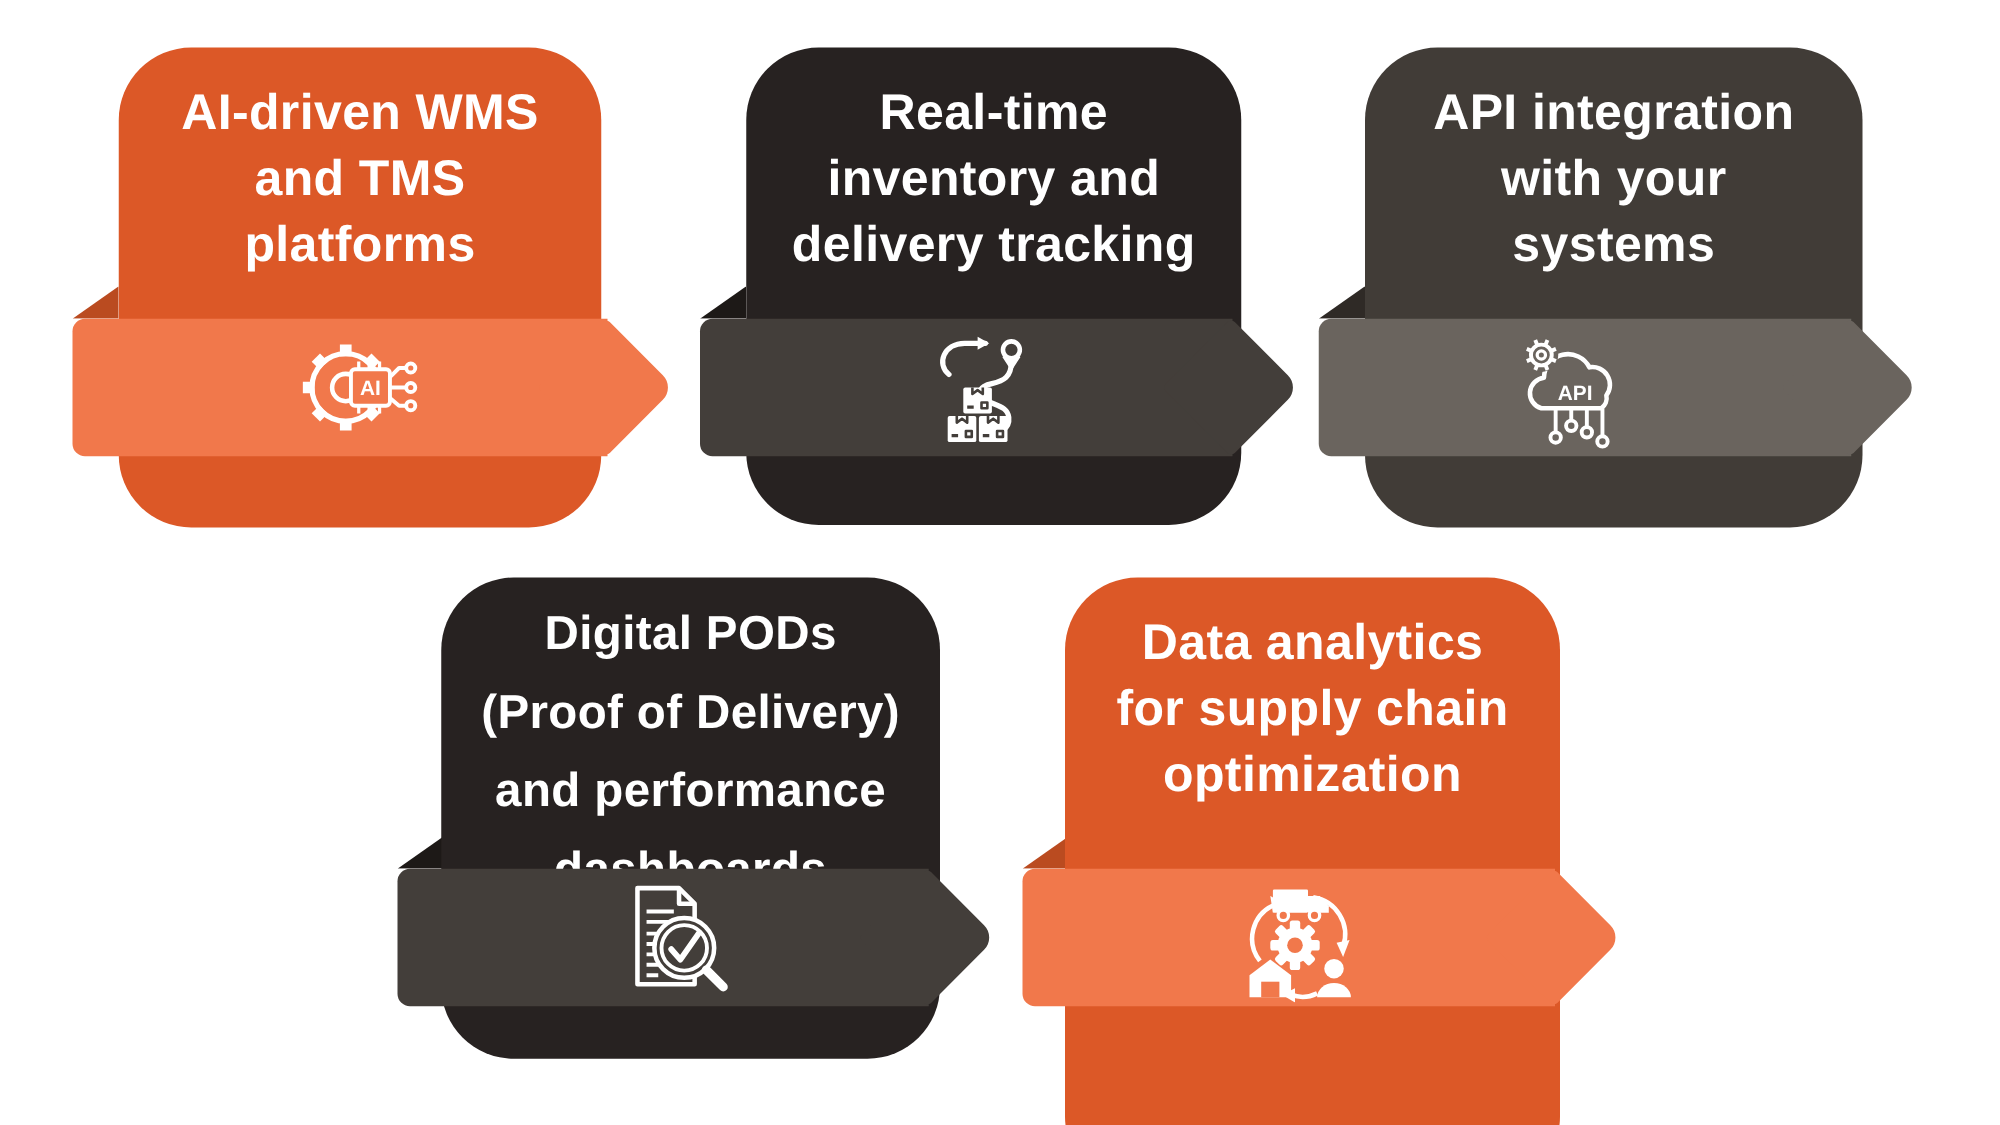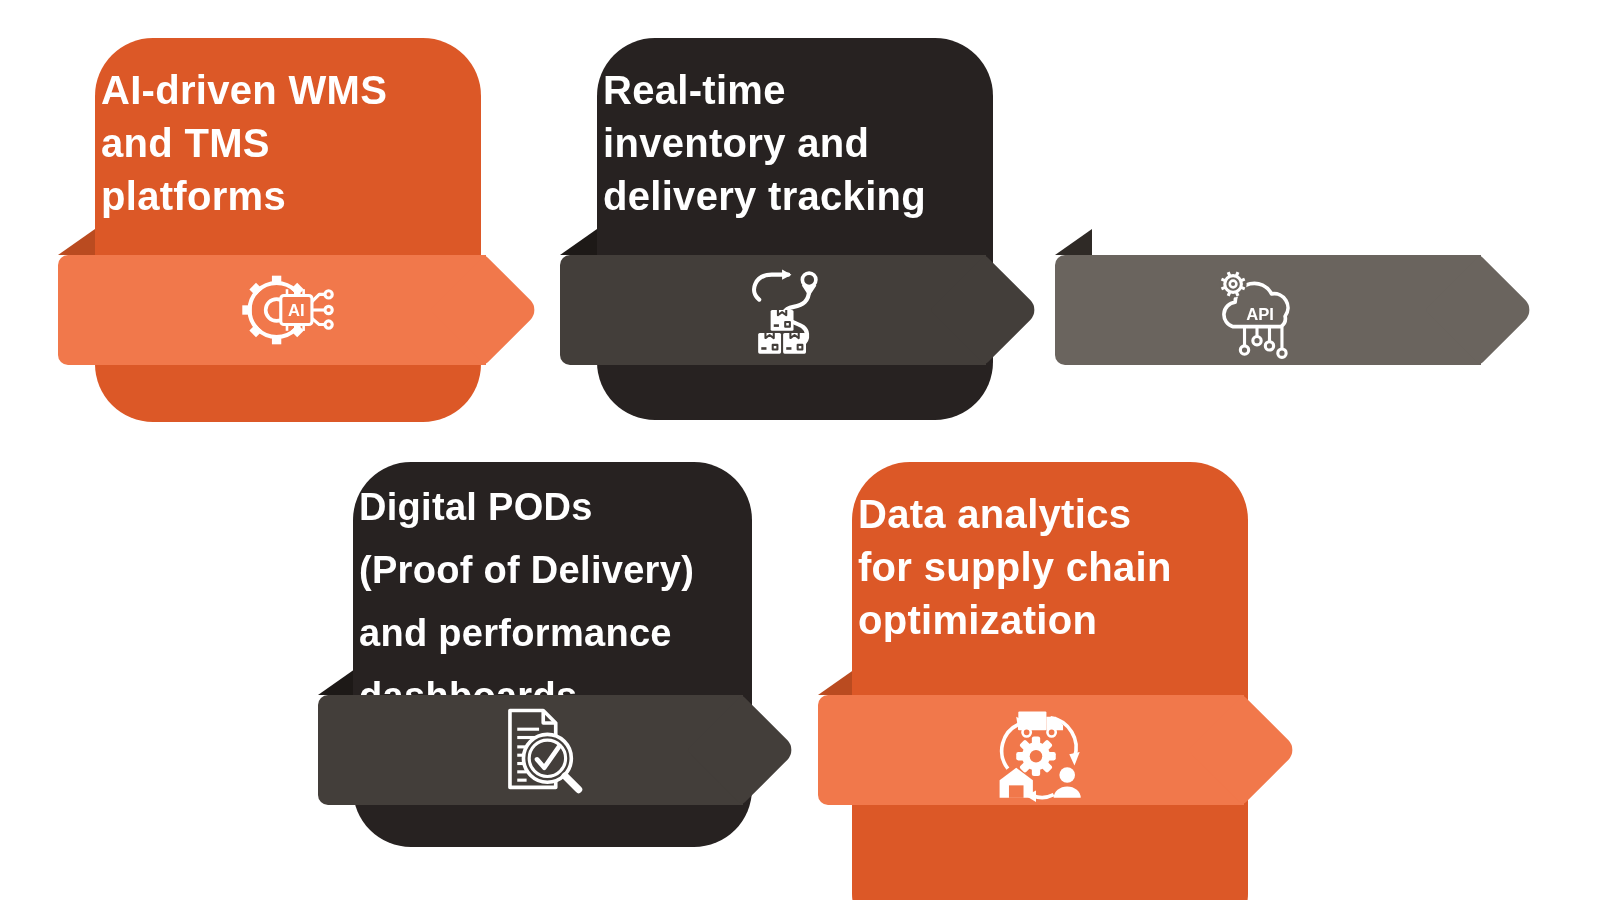--- a/index.html
+++ b/index.html
@@ -8,21 +8,21 @@
     background:#ffffff;
     font-family:"Liberation Sans","DejaVu Sans",sans-serif;
   }
   .unit{position:absolute;inset:0;}
   .card{
     position:absolute;border-radius:58px;background:var(--card);
   }
   .title{
     position:absolute;left:6px;right:6px;top:26px;
     color:var(--text);font-weight:700;font-size:40px;line-height:53px;
-    text-align:left;white-space:pre-line;letter-spacing:.3px;
+    text-align:center;white-space:pre-line;letter-spacing:.3px;
   }
   .unit[data-card-index="3"] .title{font-size:38px;line-height:63px;top:14px;}
   .fold{
     position:absolute;width:37px;height:26px;background:var(--fold);
     clip-path:polygon(100% 0,100% 100%,0 100%);
   }
   .ribbon{
     position:absolute;height:110px;background:var(--banner);
     border-radius:10px 0 0 10px;
   }
@@ -113,20 +113,25 @@
         <line x1="32" y1="87" x2="37" y2="87" stroke-width="2.5"></line>
         <rect x="43" y="83.5" width="4.5" height="4.5"></rect>
         <line x1="56" y1="87" x2="61" y2="87" stroke-width="2.5"></line>
         <rect x="67" y="83.5" width="4.5" height="4.5"></rect>
       </g>
     </svg>
   </div>
 
   <div class="unit" data-card-index="2" style="--card: #413C37; --banner: #6A645E; --fold: #2F2A26; --text: #FFFFFF;">
     <div class="fold" style="left:1055px;top:229px"></div>
+    <div class="card" style="left:1092px;top:38px;width:398px;height:384px">
+      <div class="title">API integration
+with your
+systems</div>
+    </div>
     <div class="ribbon" style="left:1055px;top:255px;width:426px"></div>
     <div class="tip" style="left:1441px;top:271px"></div>
     <svg class="icon" style="left:1205px;top:258px" viewBox="0 0 100 100">
       <path d="M27,66 a12,12 0 0 1 2,-23.5 a18.5,18.5 0 0 1 35,-8 a13.5,13.5 0 0 1 13,21.5 a9.5,9.5 0 0 1 -4,10 z" stroke="#fff" stroke-width="3.5" fill="none" stroke-linejoin="round"></path>
       <circle cx="27" cy="25" r="13" fill="var(--banner)"></circle>
       <g stroke="#fff" fill="none">
         <circle cx="27" cy="25" r="8" stroke-width="3"></circle>
         <circle cx="27" cy="25" r="3.2" stroke-width="2.5"></circle>
         <g stroke-width="3">
           <line x1="34.1" y1="28" x2="38.2" y2="29.7"></line>

